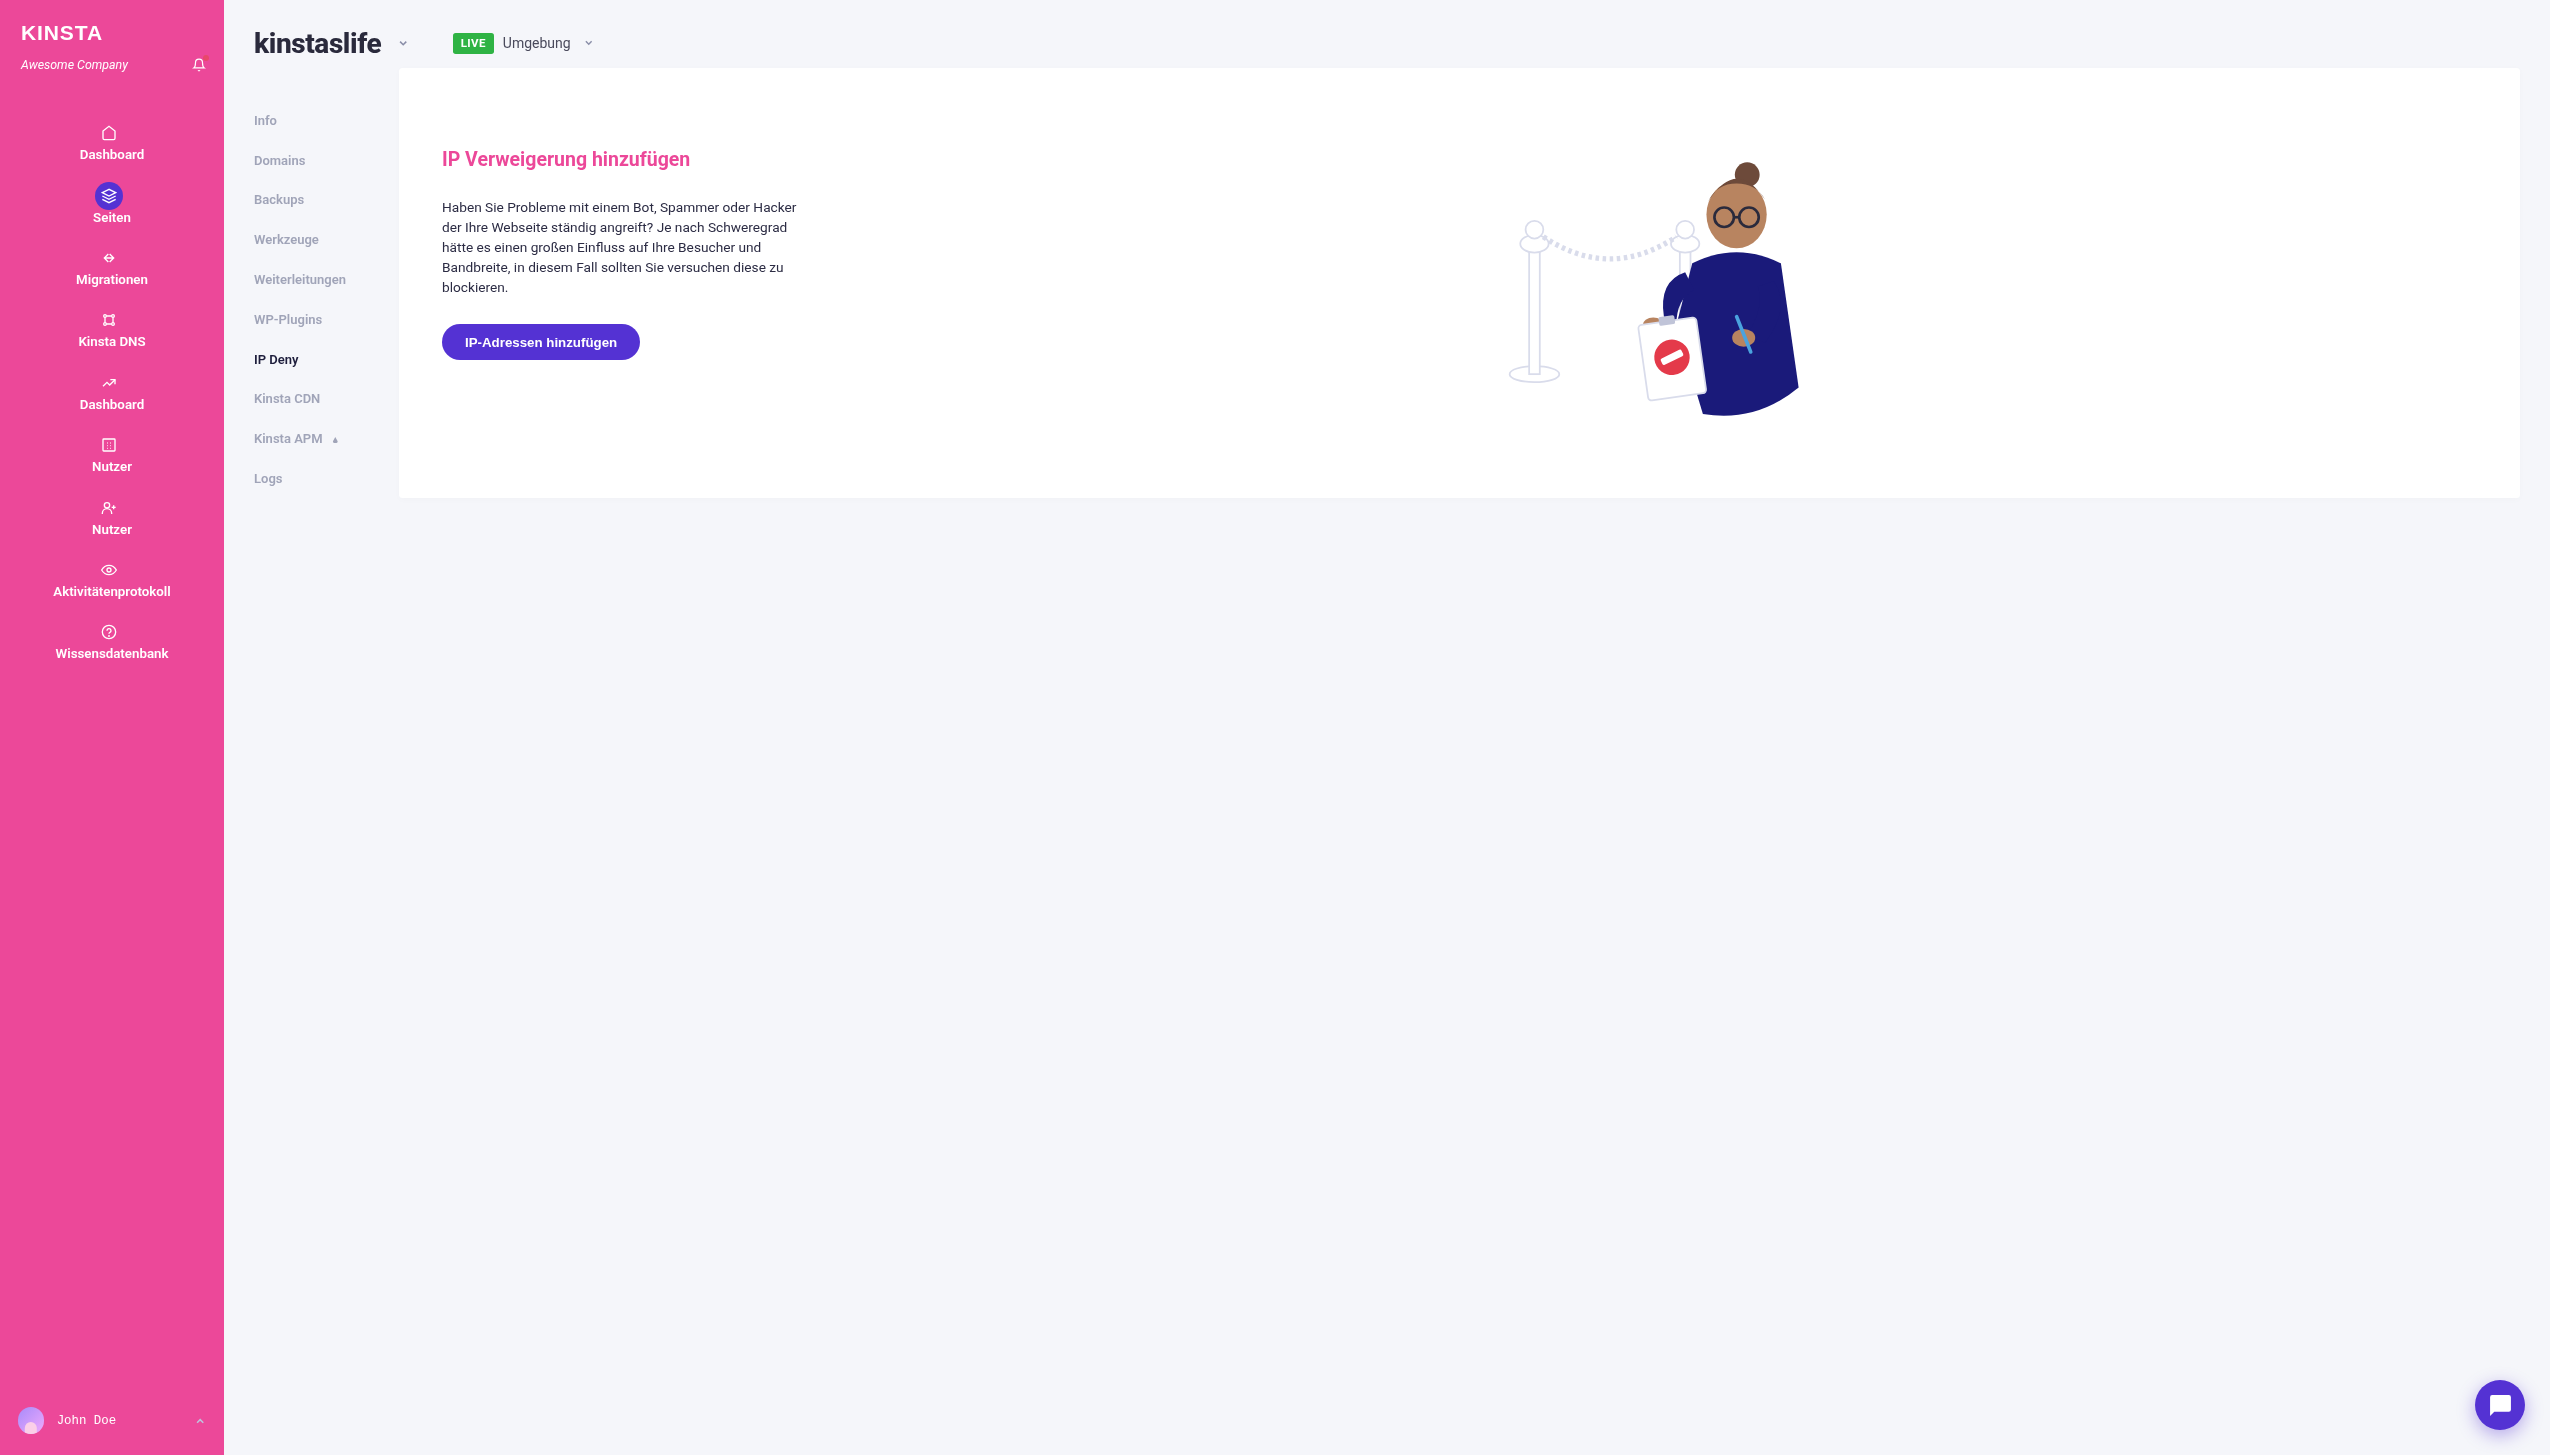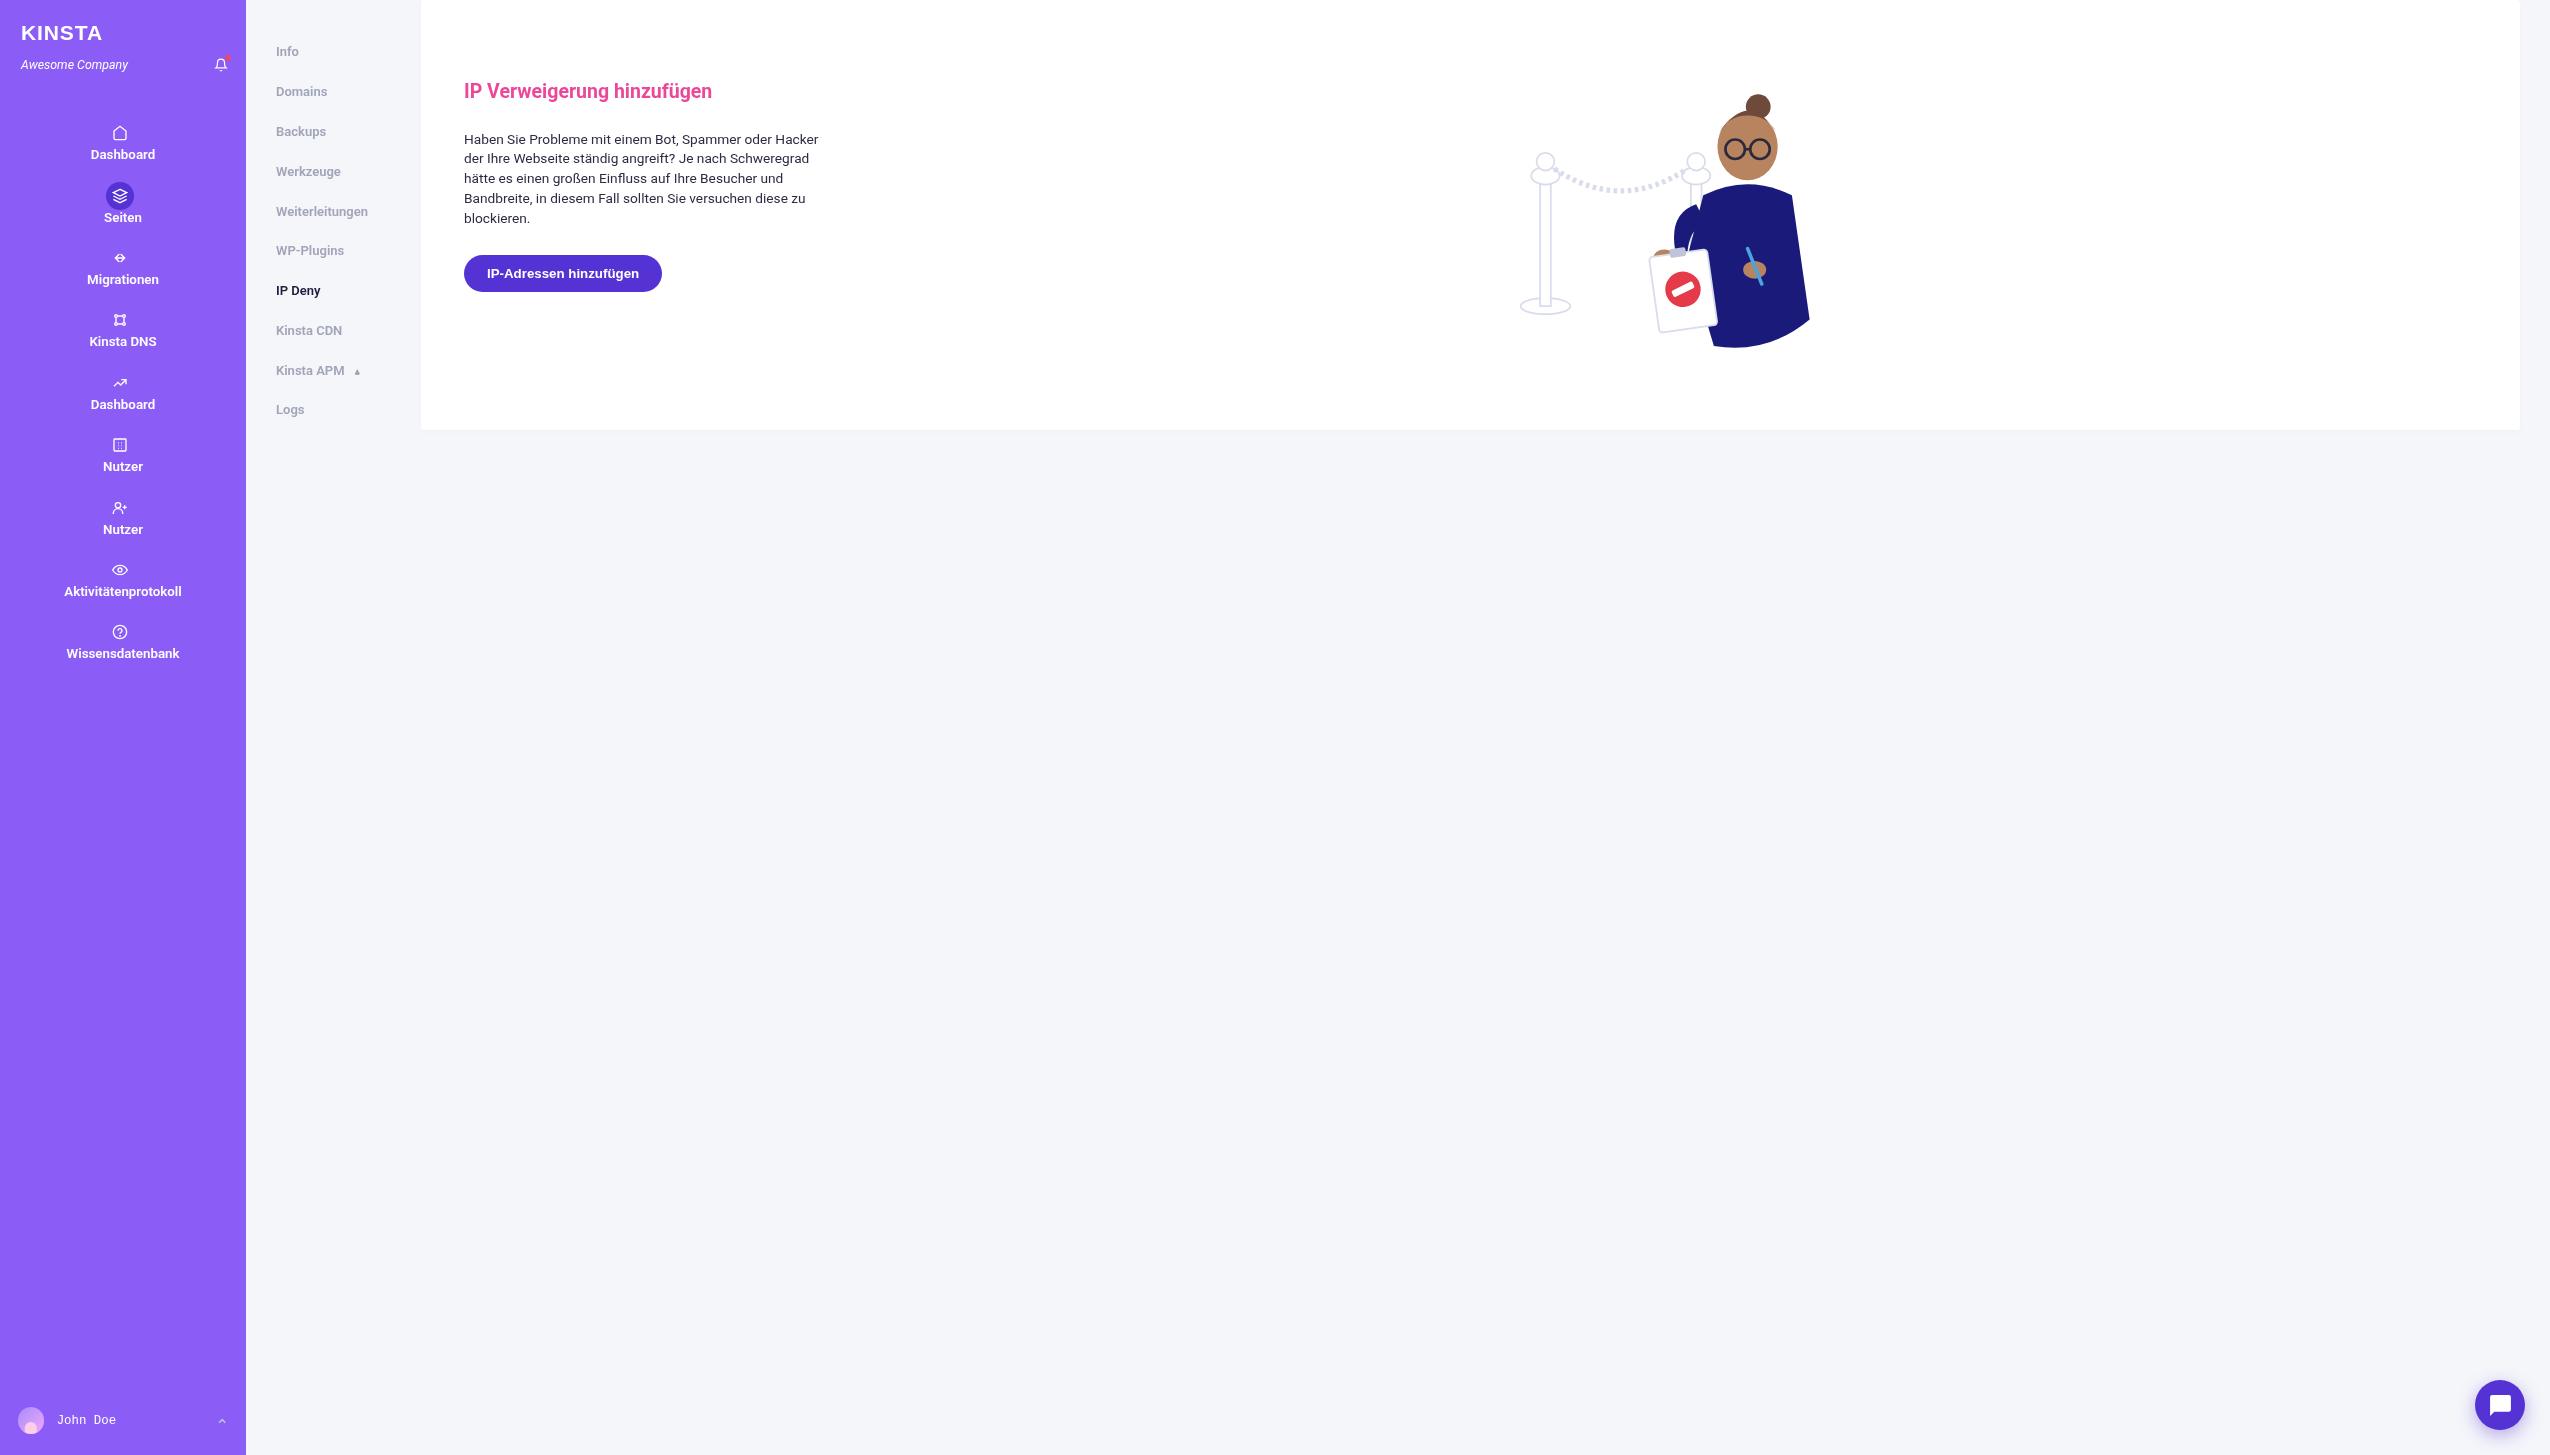--- a/index.html
+++ b/index.html
@@ -4,22 +4,22 @@
 <style>
 * { margin: 0; padding: 0; box-sizing: border-box; }
 body {
   font-family: -apple-system, BlinkMacSystemFont, "Segoe UI", Roboto, Helvetica, Arial, sans-serif;
   background: #f5f6fa;
   display: flex;
   height: 100vh;
   overflow: hidden;
 }
 .sidebar {
-  width: 246px;
-  background: #8b5cf6;
+  width: 224px;
+  background: #ec4899;
   color: #fff;
   display: flex;
   flex-direction: column;
   flex-shrink: 0;
 }
 .sidebar-header {
   padding: 21px 17.7px 10.6px 21px;
 }
 .logo {
   font-size: 21px;
@@ -354,20 +354,35 @@
     </div>
     <span class="chev-up">
       <svg width="12.4" height="12.4" viewBox="0 0 24 24" fill="none" stroke="#bfc2de" stroke-width="3">
           <polyline points="18 15 12 9 6 15"></polyline>
         </svg>
     </span>
   </div>
 </aside>
 
 <main class="main">
+  <div class="topbar">
+    <span class="site-name">kinstaslife</span>
+    <span class="dropdown-chev">
+      <svg width="12.4" height="12.4" viewBox="0 0 24 24" fill="none" stroke="#8a8ea8" stroke-width="3">
+          <polyline points="6 9 12 15 18 9"></polyline>
+        </svg>
+    </span>
+    <span class="env-badge">LIVE</span>
+    <span class="env-label">Umgebung</span>
+    <span class="env-chev">
+      <svg width="11.5" height="11.5" viewBox="0 0 24 24" fill="none" stroke="#8a8ea8" stroke-width="3">
+          <polyline points="6 9 12 15 18 9"></polyline>
+        </svg>
+    </span>
+  </div>
 
   <div class="content">
     <div class="subnav" id="subnav">
         <div class="subnav-item">
           <span>Info</span>
         </div>
         <div class="subnav-item">
           <span>Domains</span>
         </div>
         <div class="subnav-item">

